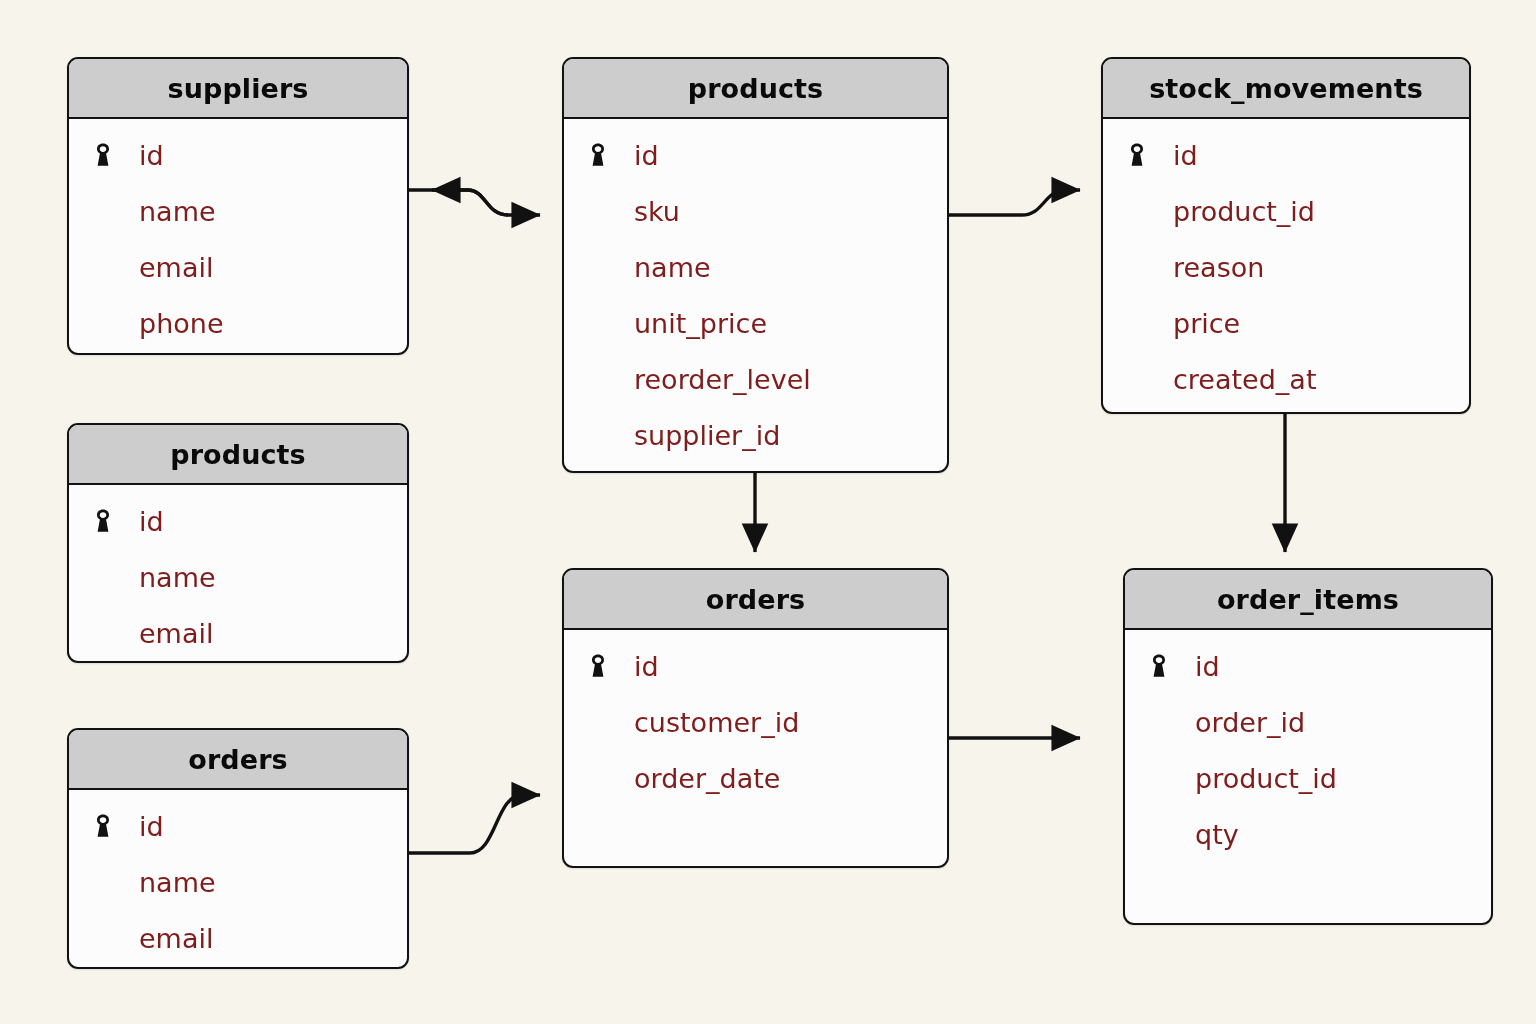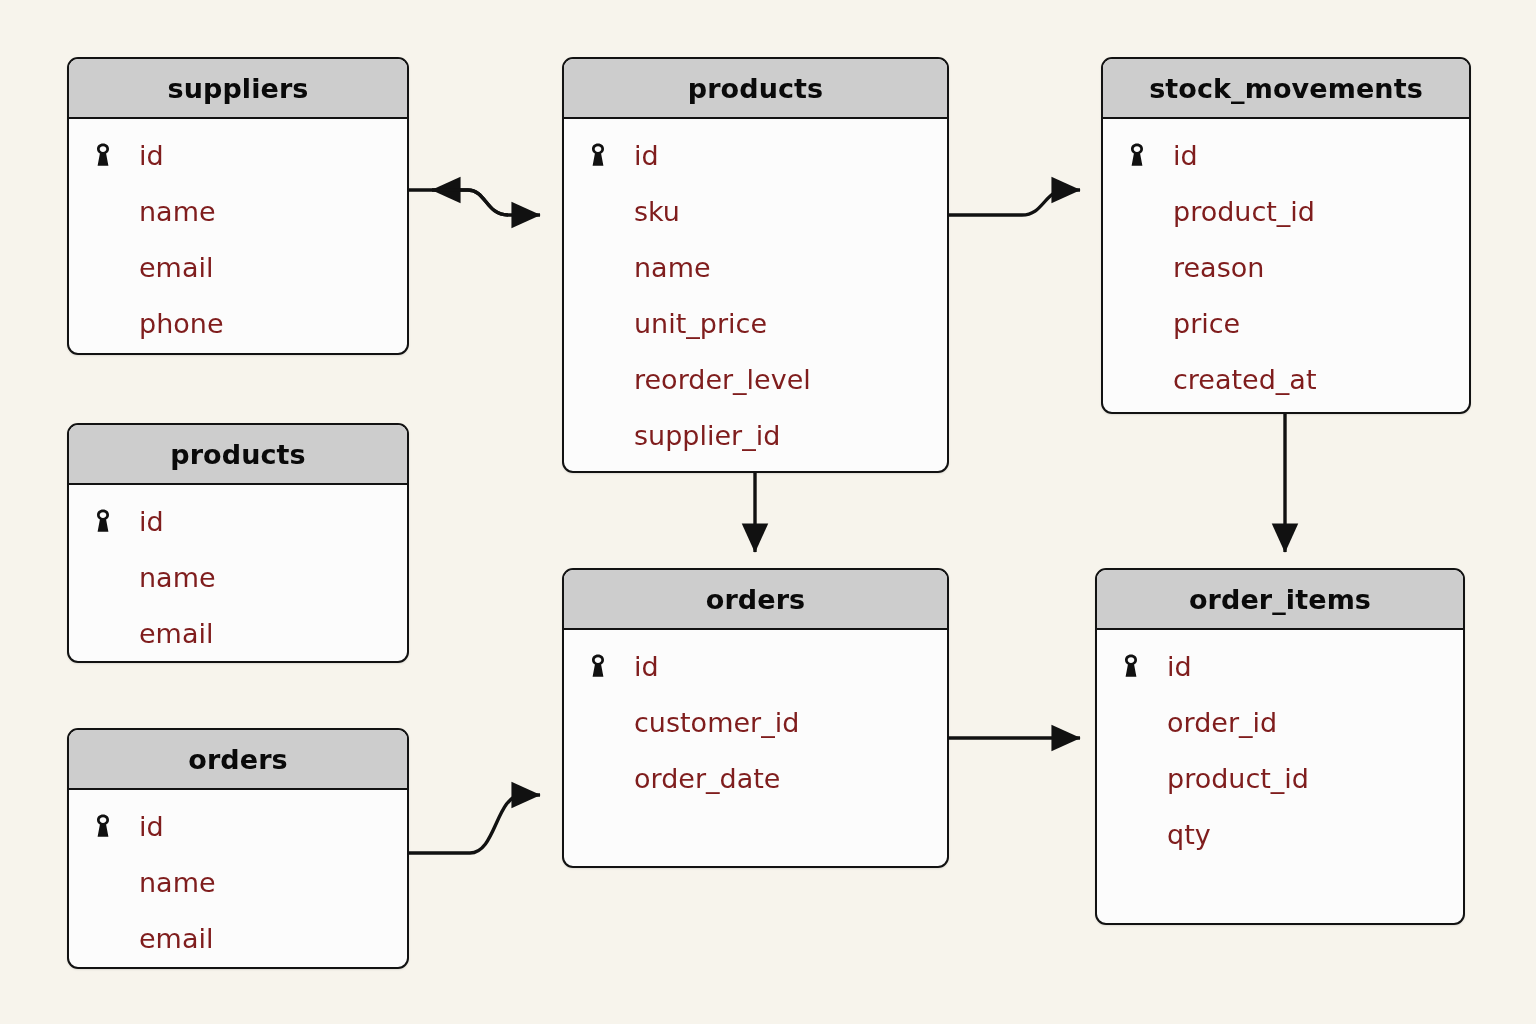--- a/index.html
+++ b/index.html
@@ -257,21 +257,21 @@
           <div class="field-row">
             <span class="field-key empty"></span>
             <span class="field-label">price</span>
           </div>
           <div class="field-row">
             <span class="field-key empty"></span>
             <span class="field-label">created_at</span>
           </div>
         </div>
       </div>
-      <div class="entity" style="left: 1095px; top: 568px; width: 370px; height: 357px;">
+      <div class="entity" style="left: 1123px; top: 568px; width: 370px; height: 357px;">
         <div class="entity-header">
           <span class="entity-title">order_items</span>
         </div>
         <div class="entity-fields">
           <div class="field-row">
             <span class="field-key">
               <svg width="20" height="26" viewBox="0 0 20 26">
                 <path d="M10 1.6 C6.4 1.6 4.0 4.0 4.0 7.0 C4.0 9.0 5.2 10.7 6.9 11.6 L4.6 23.8 L15.4 23.8 L13.1 11.6 C14.8 10.7 16.0 9.0 16.0 7.0 C16.0 4.0 13.6 1.6 10 1.6 Z M10 4.2 C11.9 4.2 13.3 5.5 13.3 7.1 C13.3 8.7 11.9 10.0 10 10.0 C8.1 10.0 6.7 8.7 6.7 7.1 C6.7 5.5 8.1 4.2 10 4.2 Z" fill="#111111" fill-rule="evenodd"></path>
               </svg>
             </span>

